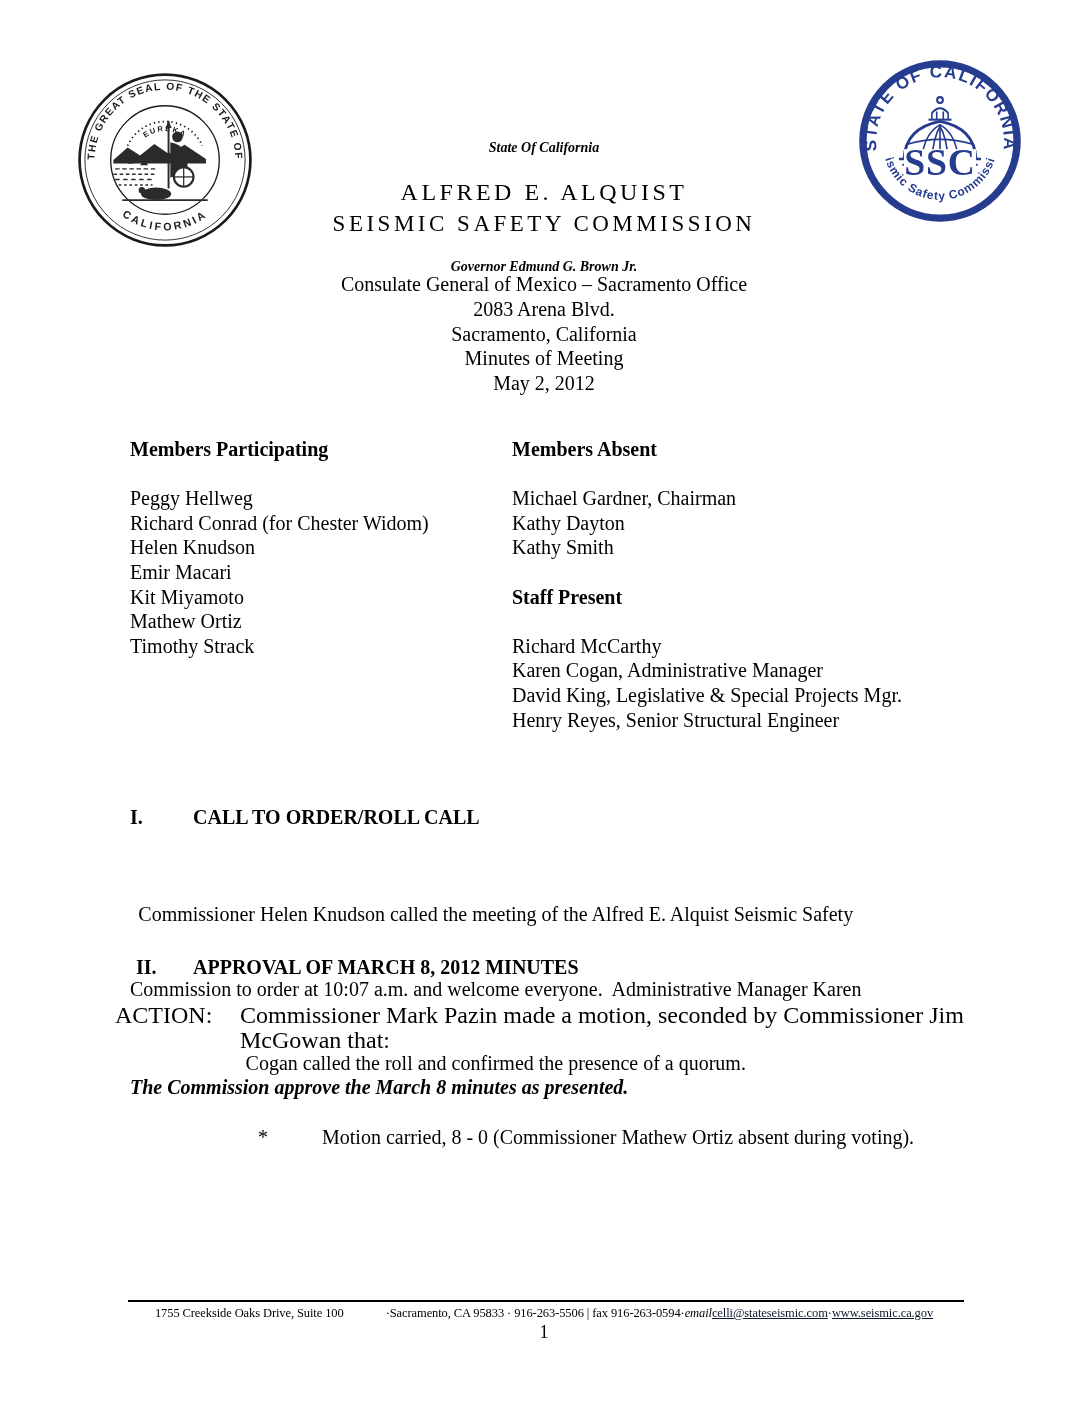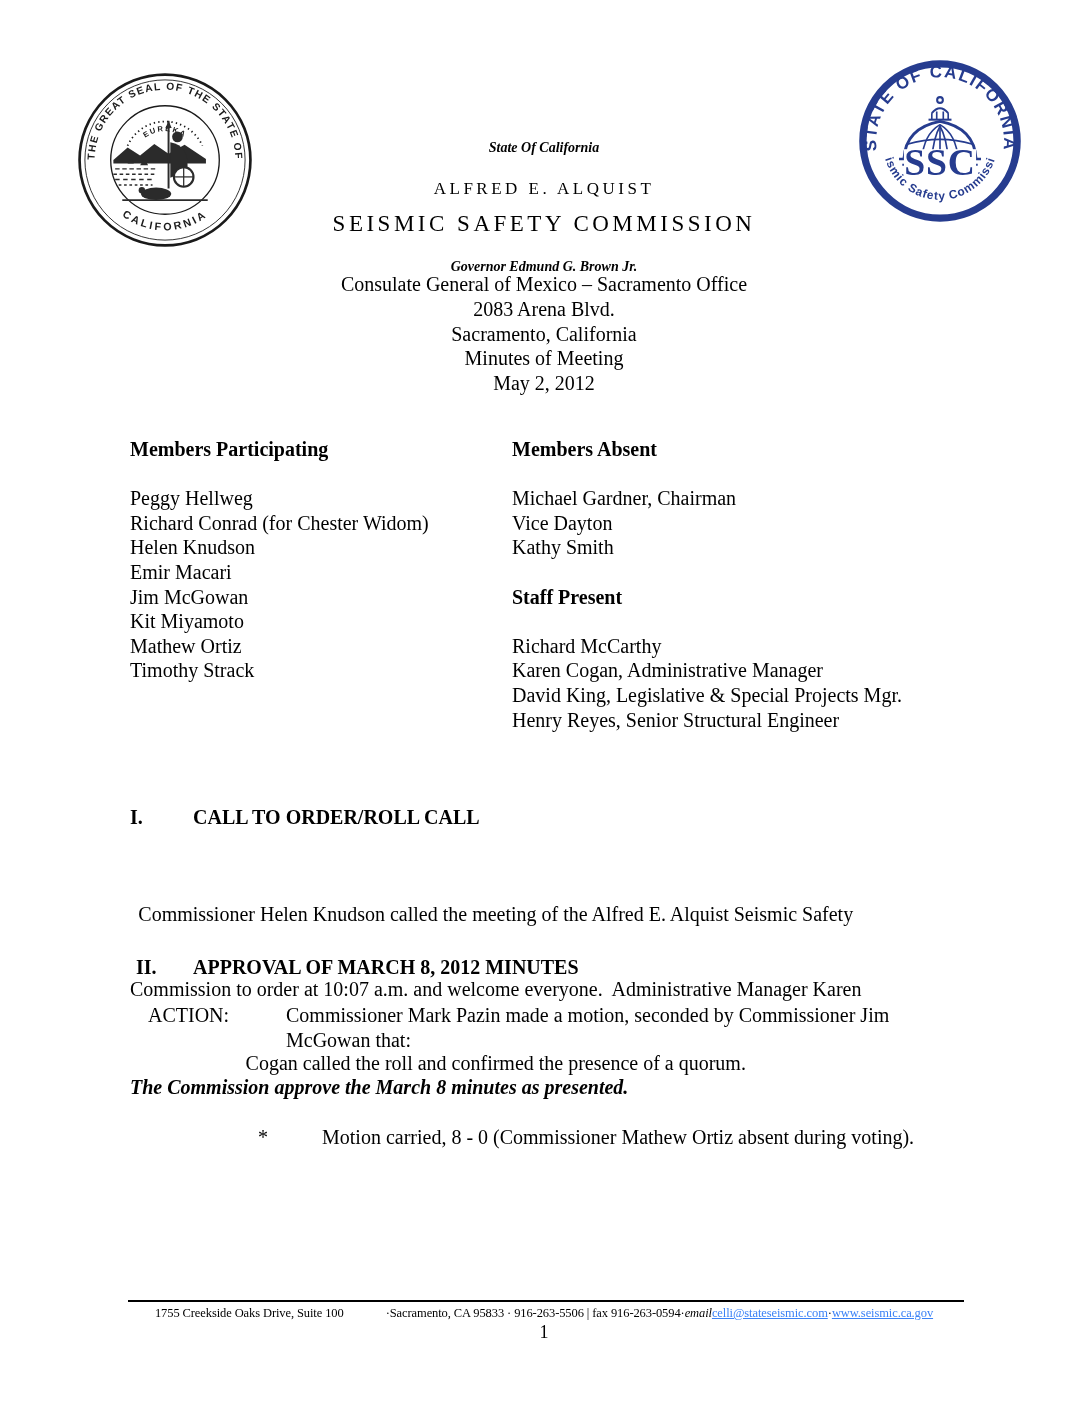--- a/index.html
+++ b/index.html
@@ -8,56 +8,56 @@
     background:#ffffff; font-family:"Liberation Serif", serif; color:#000;
     overflow:hidden;
   }
   .abs { position:absolute; }
   .ctr { left:0; right:0; text-align:center; }
 
   .seal-left  { left:76px;  top:66px; width:178px; height:188px; }
   .seal-right { left:858px; top:58px; width:164px; height:166px; }
 
   .state-line { top:140px; font-size:14px; font-weight:bold; font-style:italic; }
-  .org-line1  { top:179px; font-size:17px; letter-spacing:3.5px; }
+  .org-line1  { top:179px; font-size:24px; letter-spacing:3.5px; }
   .org-line2  { top:211px; font-size:23px; letter-spacing:3.5px; }
   .gov-line   { top:259px; font-size:14px; font-weight:bold; font-style:italic; }
   .meeting    { top:272px; font-size:20px; line-height:24.8px; }
 
   .col { font-size:20px; line-height:24.6px; }
   .col-left  { left:130px; top:437px; width:380px; }
   .col-right { left:512px; top:437px; width:470px; }
   .col .heading { font-weight:bold; margin-bottom:24.6px; }
   .gap-above { margin-top:24.6px; }
 
   .sec-head { font-size:20px; font-weight:bold; white-space:nowrap; }
   .sec1 { left:130px; top:806px; }
   .sec2 { left:136px; top:956px; }
   .sec-num  { display:inline-block; }
   .sec1 .sec-num { width:63px; }
   .sec2 .sec-num { width:57px; }
 
   .para { left:130px; top:853px; font-size:20px; line-height:24.7px; white-space:pre;text-align:center; }
 
-  .action { left:148px; top:1003px; font-size:20px; line-height:24.7px; display:flex;gap:13px; }
+  .action { left:115px; top:1003px; font-size:24px; line-height:24.7px; display:flex; }
   .action-label { width:125px; flex:0 0 125px; }
 
   .motion { left:130px; top:1076px; font-size:20px; font-weight:bold; font-style:italic; }
 
   .result { left:258px; top:1126px; font-size:20px; display:flex; }
   .result-star { width:64px; flex:0 0 64px; }
 
   .footer-rule { left:128px; top:1300px; width:836px; border-top:2px solid #000; height:0; }
   .footer-text {
     top:1306px; font-size:12.5px; letter-spacing:-0.1px; white-space:nowrap;
   }
   .footer-text .seg { margin:0 0; }
   .footer-text .wide-gap { margin-right:42px; }
   .footer-text .em { font-style:italic; }
-  .footer-text a, .footer-text .lnk { color:#3b82f6; text-decoration:underline; cursor:pointer; }
+  .footer-text a, .footer-text .lnk { color:#0f172a; text-decoration:underline; cursor:pointer; }
   .page-num { top:1322px; font-size:18px; }
 </style>
 </head>
 <body>
 
 <div class="page">
 
   <svg class="abs seal-left" viewBox="0 0 200 200">
     <g fill="none" stroke="#1a1a1a">
       <circle cx="100" cy="100" r="96" stroke-width="3"></circle>
@@ -149,30 +149,29 @@
     <div>Minutes of Meeting</div>
     <div>May 2, 2012</div>
   </div>
 
   <div class="abs col col-left">
     <div class="heading">Members Participating</div>
     <div>Peggy Hellweg</div>
     <div>Richard Conrad (for Chester Widom)</div>
     <div>Helen Knudson</div>
     <div>Emir Macari</div>
-    <div>Jim McGowan</div>
     <div>Kit Miyamoto</div>
     <div>Mathew Ortiz</div>
     <div>Timothy Strack</div>
   </div>
 
   <div class="abs col col-right">
     <div class="heading">Members Absent</div>
     <div>Michael Gardner, Chairman</div>
-    <div>Vice Dayton</div>
+    <div>Kathy Dayton</div>
     <div>Kathy Smith</div>
     <div class="heading gap-above">Staff Present</div>
     <div>Richard McCarthy</div>
     <div>Karen Cogan, Administrative Manager</div>
     <div>David King, Legislative &amp; Special Projects Mgr.</div>
     <div>Henry Reyes, Senior Structural Engineer</div>
   </div>
 
   <div class="abs sec-head sec1">
     <span class="sec-num">I.</span><span>CALL TO ORDER/ROLL CALL</span>

